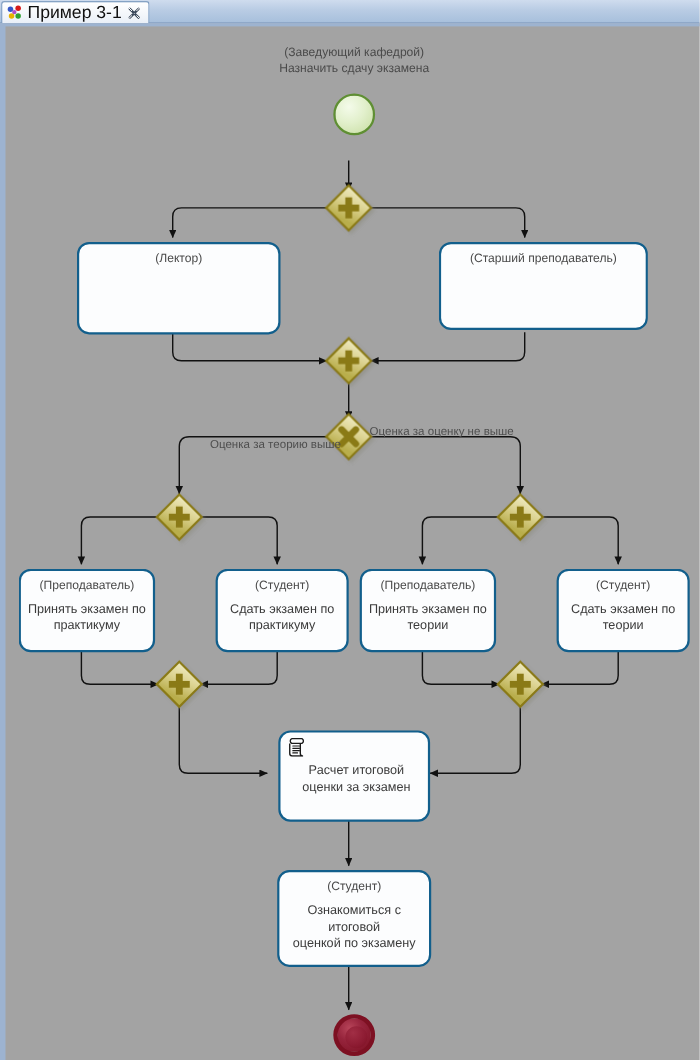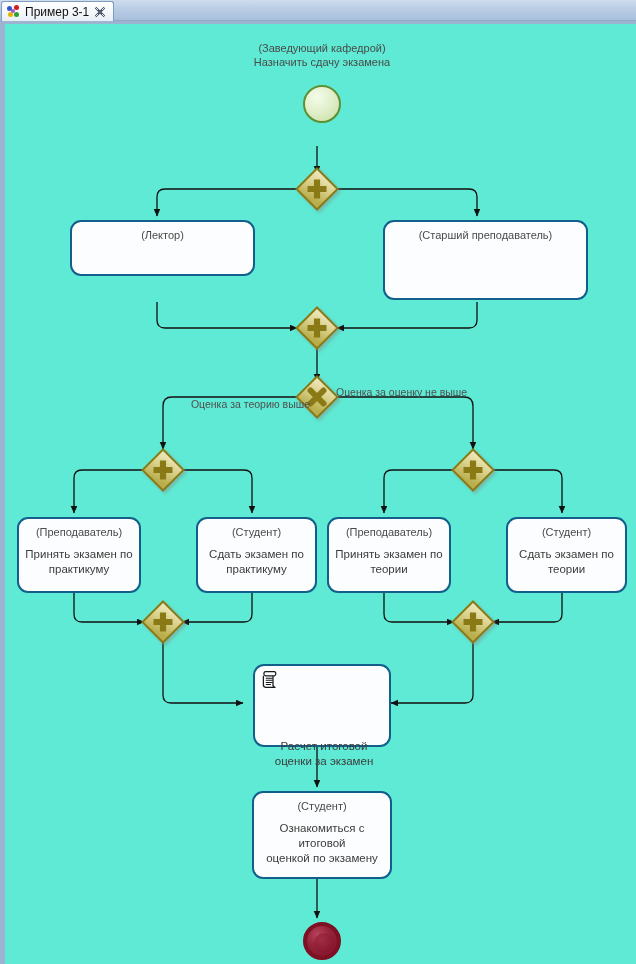--- a/index.html
+++ b/index.html
@@ -17,54 +17,54 @@
   }
   #tab{
     position:absolute;left:1px;top:1px;height:20px;
     display:flex;align-items:center;gap:5px;
     padding:0 7px 0 5px;
     background:linear-gradient(to bottom,#ffffff 0%,#f4f7fb 55%,#e9eff7 100%);
     border:1px solid #7f9dc0;border-bottom:none;
     border-top-left-radius:3px;border-top-right-radius:3px;
     box-sizing:border-box;
   }
-  #tab-title{font-size:12px;color:#101010;white-space:nowrap;line-height:18px;}
+  #tab-title{font-size:16px;color:#101010;white-space:nowrap;line-height:18px;}
   .tabicon{width:13px;height:13px;flex:0 0 13px;position:relative;}
   .tabicon i{position:absolute;border-radius:50%;}
   .d1{width:5px;height:5px;left:0px;top:1px;background:#3457c8;}
   .d2{width:5px;height:5px;left:7px;top:0px;background:#d61a1a;}
   .d3{width:5px;height:5px;left:1px;top:7px;background:#e8b200;}
   .d4{width:5px;height:5px;left:7px;top:7px;background:#30a030;}
   .d5{width:4px;height:4px;left:4px;top:4px;background:#b050c8;}
   #tab-close{width:12px;height:12px;position:relative;cursor:pointer;flex:0 0 12px;}
   #tab-close svg{display:block;}
   
   #canvas{
     position:absolute;left:0;top:21px;width:636px;height:943px;
-    background:#5eead4;
+    background:#a3a3a3;
     border-left:5px solid #9db3d0;
     border-top:3px solid #9db3d0;
     box-sizing:border-box;
     overflow:hidden;
   }
   #svgwrap{position:absolute;left:-5px;top:-3px;width:636px;height:943px;}
   
   .node{position:absolute;box-sizing:border-box;}
   .task{
     border:2px solid #125f8c;border-radius:11px;
     background:#fcfdfe;
     display:flex;flex-direction:column;align-items:center;
     padding-top:6px;
   }
   .task .role{font-size:11px;color:#4a4a4a;line-height:14px;text-align:center;}
   .task .body{
     font-size:11.5px;color:#3b3b3b;line-height:15px;text-align:center;
     margin-top:8px;padding:0 5px;
   }
-  .task.script{align-items:flex-start;padding-top:4px;padding-left:4px;gap:45px;}
+  .task.script{align-items:flex-start;padding-top:4px;padding-left:4px;}
   .task.script .body{
     width:100%;margin-top:6px;padding:0 4px;box-sizing:border-box;text-align:center;
   }
   .scripticon{width:17px;height:18px;margin-left:2px;}
   
   .start-event{
     width:38px;height:38px;border-radius:50%;
     border:2px solid #5f8f33;
     background:radial-gradient(circle at 36% 30%,#f4fbea 0%,#e2f0cc 45%,#c6dca0 100%);
   }
@@ -199,25 +199,25 @@
         <rect x="458.5" y="586.5" width="29" height="29" transform="rotate(45 473 601)" fill="url(#gwg)" stroke="#8a7a16" stroke-width="2"></rect>
         <path d="M473,591.5 L473,610.5 M463.5,601 L482.5,601" stroke="#8a7a16" stroke-width="6.2"></path>
       </g>
     </g>
   </svg>
 
   <div class="lbl" style="left:217px;top:17px;width:200px;">(Заведующий кафедрой)</div>
   <div class="lbl" style="left:217px;top:31px;width:200px;">Назначить сдачу экзамена</div>
   <div class="node start-event" style="left:298px;top:61px;"></div>
 
-  <div class="node task" style="left:65px;top:196px;width:185px;height:56px;">
+  <div class="node task" style="left:65px;top:196px;width:185px;height:84px;">
     <div class="role">(Лектор)</div>
   </div>
 
-  <div class="node task" style="left:378px;top:196px;width:205px;height:80px;">
+  <div class="node task" style="left:394px;top:196px;width:190px;height:80px;">
     <div class="role">(Старший преподаватель)</div>
   </div>
 
   <div class="lbl cond" style="left:175px;top:373px;width:130px;text-align:right;">Оценка за теорию выше</div>
   <div class="lbl cond" style="left:331px;top:361px;width:150px;text-align:left;">Оценка за оценку не выше</div>
 
   <div class="node task" style="left:12px;top:493px;width:124px;height:76px;">
     <div class="role">(Преподаватель)</div>
     <div class="body">Принять экзамен по<br>практикуму</div>
   </div>

